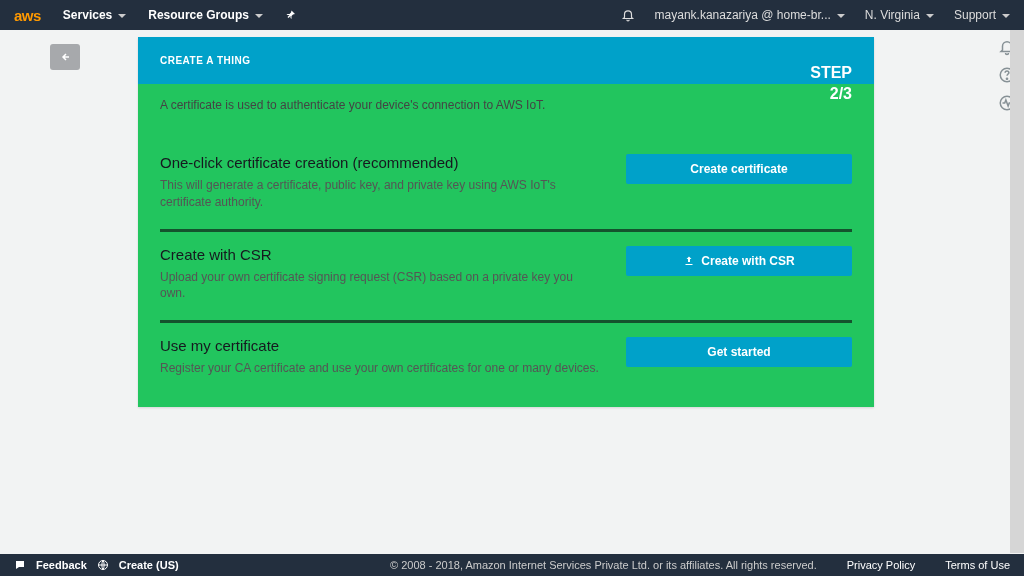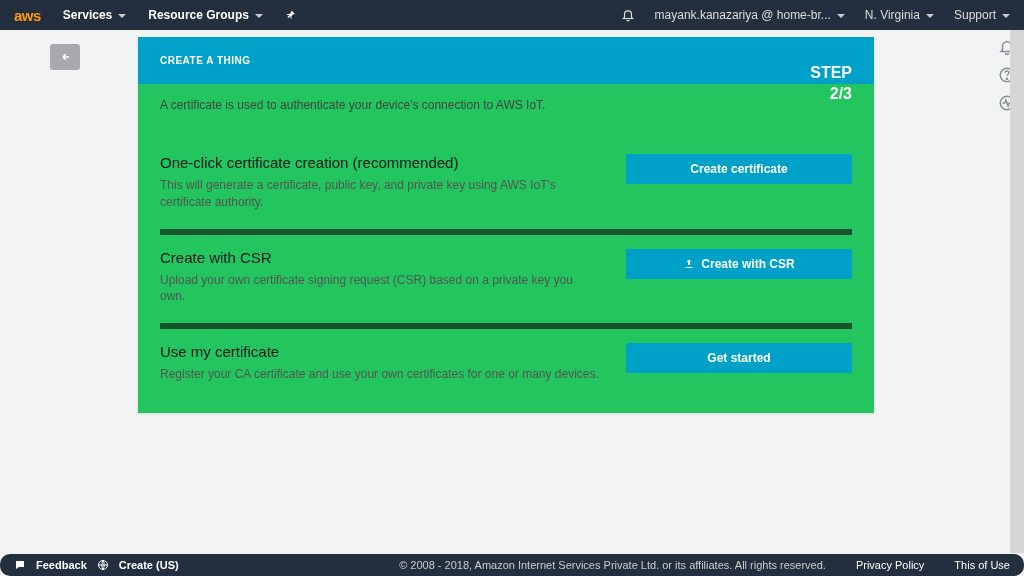--- a/index.html
+++ b/index.html
@@ -20,33 +20,33 @@
   .card { position:absolute; top:7px; left:138px; width:736px; background:#22c55e; box-shadow:0 1px 2px rgba(0,0,0,.12);}
 
   .card-head { background:#00a1c9; color:#fff; padding:18px 22px; position:relative; }
   .card-head .super { font-size:10px; letter-spacing:.5px; font-weight:600; }
   .card-head h1 { font-size:21px; font-weight:400; margin-top:4px; }
   .card-head .step { position:absolute; right:22px; top:26px; text-align:right; font-size:16px; line-height:1.3; font-weight:600; }
 
   .card-body { padding: 14px 22px 0; font-size:12px; color:#333; }
   .intro { margin-bottom: 28px; color:#444; }
 
-  .section { display:flex; justify-content:space-between; align-items:flex-start; padding: 14px 0 18px; border-bottom:6px solid #14532d; gap:20px; }
+  .section { display:flex; justify-content:space-between; align-items:flex-start; padding: 14px 0 18px; border-bottom:3px solid #14532d; gap:20px; }
   .section:last-child { border-bottom:none; padding-bottom:30px;}
   .section .left { flex:1; max-width: 440px;}
   .section h3 { font-size:15px; color:#16191f; font-weight:400; margin-bottom:6px; }
   .section p { color:#555; line-height:1.4; }
   .btn { min-width:226px; height:30px; background:#00a1c9; color:#fff; border:none; border-radius:2px; font-size:12px; font-weight:700; cursor:pointer; display:flex; align-items:center; justify-content:center; gap:6px;}
 
   
   .rail { position:absolute; right:8px; top:8px; display:flex; flex-direction:column; gap:10px; color:#879196; font-size:18px; }
   .rail div { cursor:pointer; }
 
   
-  .footer { position:absolute; bottom:0; left:0; width:1024px; height:22px; background:#232f3e; color:#fff; font-size:11px; display:flex; align-items:center; padding:0 14px;border-radius:10px; }
+  .footer { position:absolute; bottom:0; left:0; width:1024px; height:22px; background:#232f3e; color:#fff; font-size:11px; display:flex; align-items:center; padding:0 14px; }
   .footer .fl { display:flex; align-items:center; gap:10px; }
   .footer .fl .ico { font-size:12px; }
   .footer .fr { margin-left:auto; display:flex; align-items:center; gap:30px; color:#ccc;}
   .footer .fr .link { color:#fff; cursor:pointer; }
 
   
   .vscroll { position:absolute; right:0; top:30px; width:14px; height:523px; background:#ececec;}
   .vscroll .thumb { height:523px; background:#d6d6d6; }
 
   
@@ -172,15 +172,15 @@
         <svg width="12" height="12" viewBox="0 0 24 24" fill="none" stroke="#fff" stroke-width="2">
           <circle cx="12" cy="12" r="9"></circle>
           <path d="M3 12h18M12 3c3 3 3 15 0 18M12 3c-3 3-3 15 0 18"></path>
         </svg>
       </span>
     <span style="font-weight:700;">Create (US)</span>
   </div>
   <div class="fr">
     <span>© 2008 - 2018, Amazon Internet Services Private Ltd. or its affiliates. All rights reserved.</span>
     <span class="link">Privacy Policy</span>
-    <span class="link">This of Use</span>
+    <span class="link">Terms of Use</span>
   </div>
 </div>
 
 </body></html>

